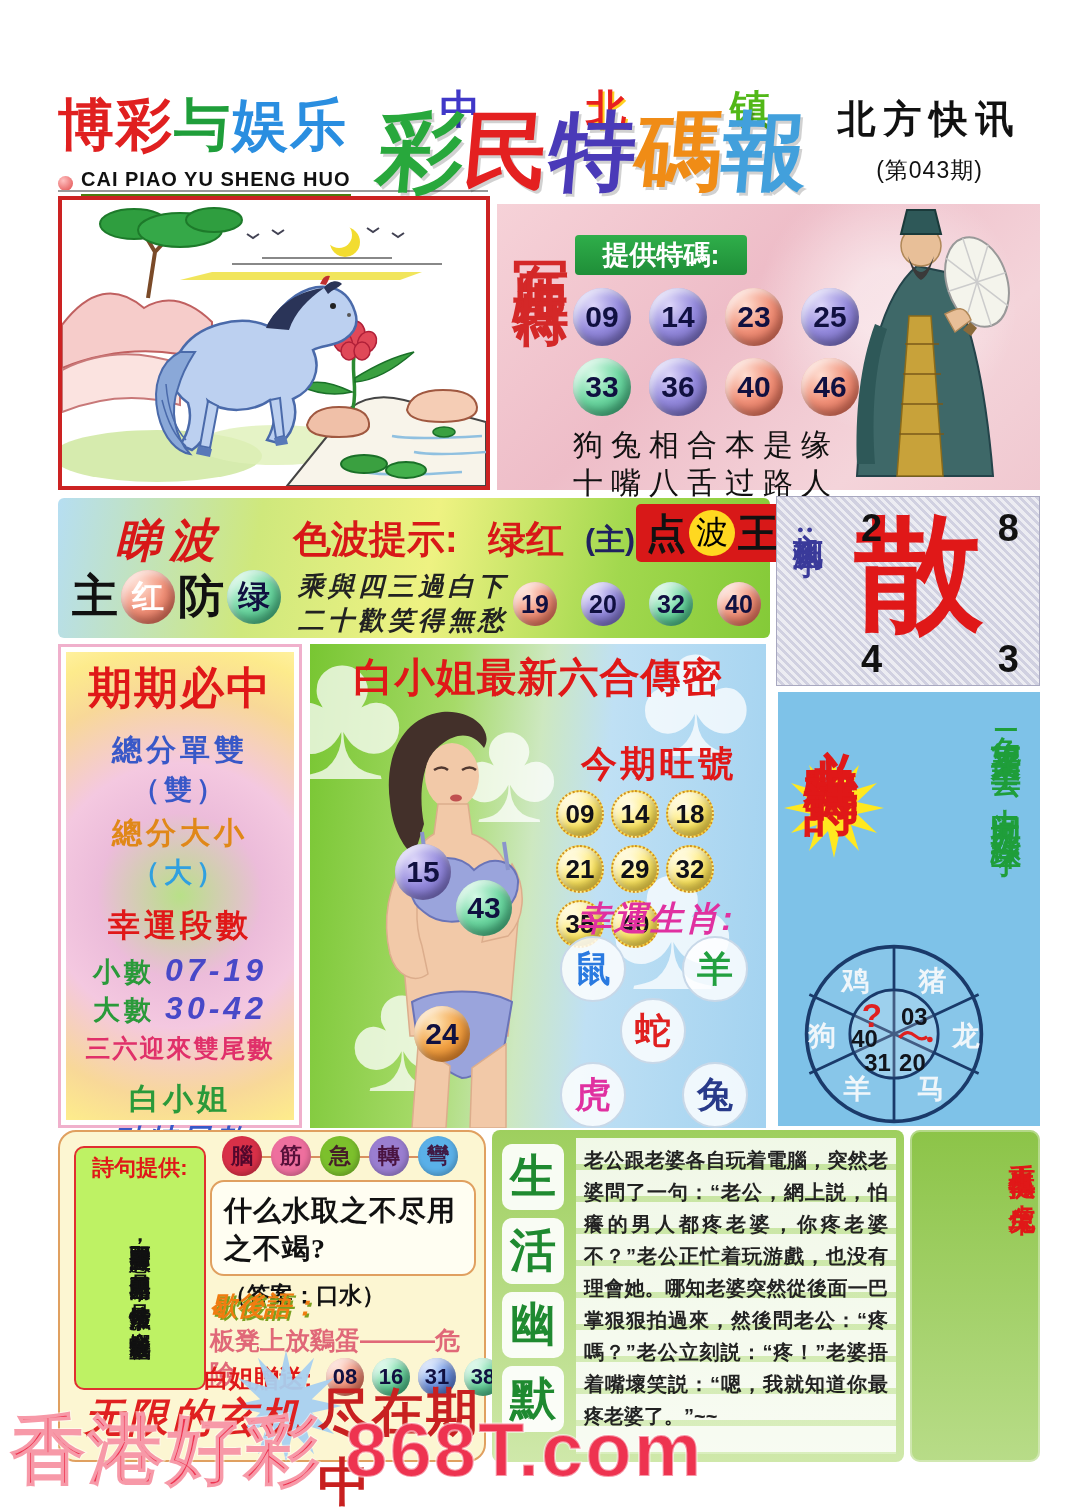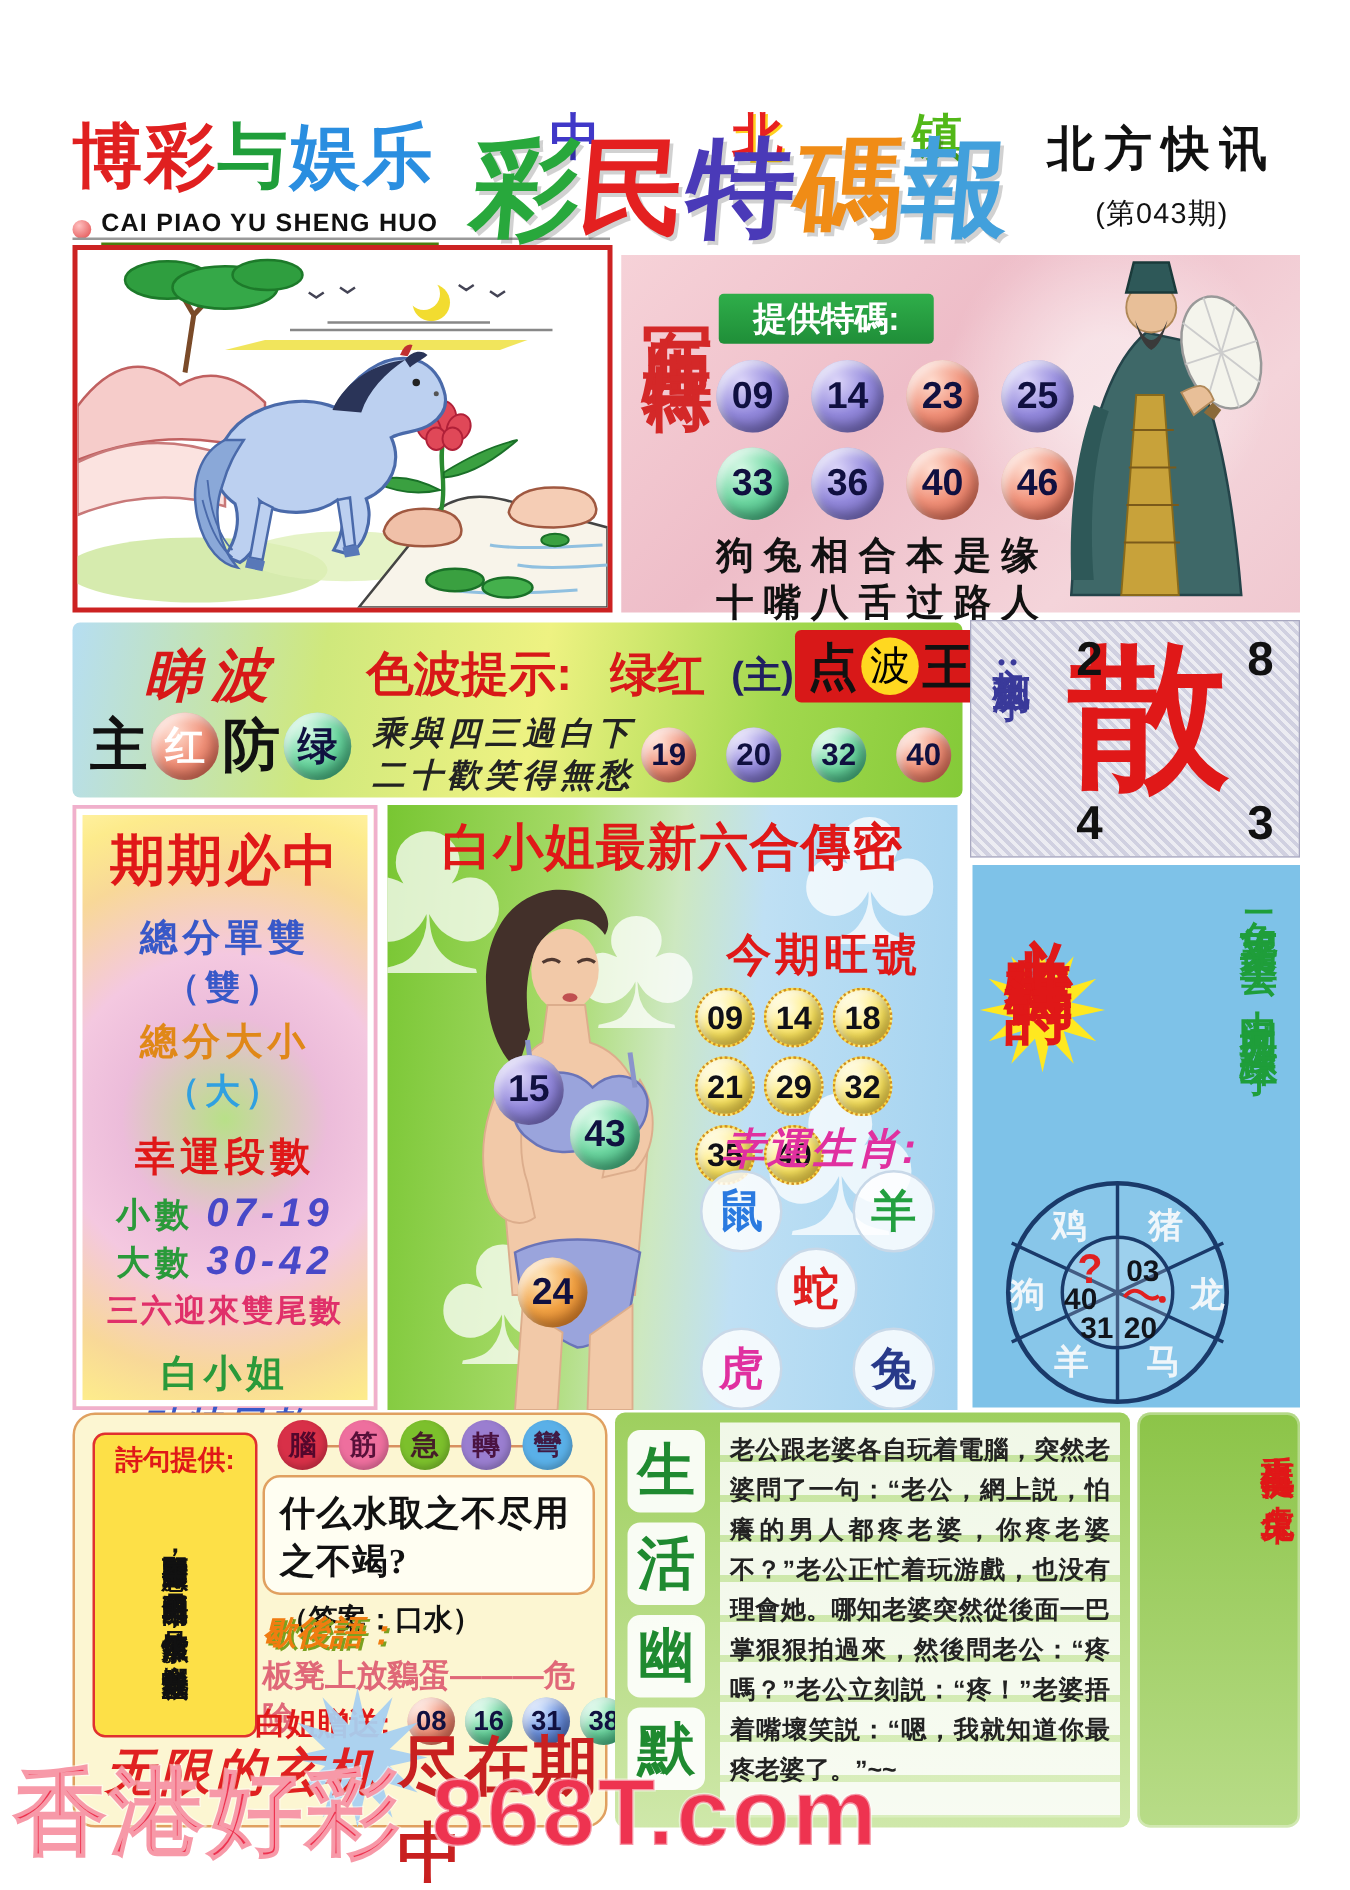--- a/index.html
+++ b/index.html
@@ -35,21 +35,21 @@
   .edition-issue{font-size:23px;color:#111;margin-top:10px;letter-spacing:1px;}
   
   .horse-panel{left:58px;top:196px;width:432px;height:294px;border:4px solid #cc2222;background:#fff;box-sizing:border-box;}
   .advisor-panel{left:497px;top:204px;width:543px;height:286px;
       background:radial-gradient(circle at 72% 35%,rgba(255,255,255,.5) 0 8%,rgba(255,255,255,0) 30%),
                  linear-gradient(135deg,#f6d2d8,#eebdc8 40%,#f4d4da 75%,#f0c8d0);}
   .advisor-title{left:6px;top:12px;height:270px;font-size:56px;font-weight:900;color:#d42828;letter-spacing:10px;}
   .offer-label{left:78px;top:31px;width:172px;height:40px;background:linear-gradient(#2fae4a,#1f8e38);
       color:#fff;font-size:27px;font-weight:800;display:flex;align-items:center;justify-content:center;border-radius:4px;}
   .adv-ball{width:58px;height:58px;font-size:30px;}
-  .adv-poem{font-size:30px;font-weight:700;letter-spacing:8px;color:#111;line-height:38px;}
+  .adv-poem{font-size:30px;font-weight:400;letter-spacing:8px;color:#111;line-height:38px;}
   
   .wave-bar{left:58px;top:498px;width:712px;height:140px;border-radius:6px;
       background:linear-gradient(100deg,#b6def2 0%,#cfe87c 28%,#eef282 52%,#a2d84e 78%,#84ca38 100%);}
   .wave-title{left:57px;top:12px;font-size:46px;font-weight:900;font-style:italic;color:#d81818;letter-spacing:8px;}
   .wave-hint{font-size:38px;font-weight:900;color:#d81818;}
   .wave-note{font-size:30px;font-weight:900;color:#202060;}
   .wave-badge{left:578px;top:6px;width:152px;height:58px;background:#d81818;border-radius:5px;
       display:flex;align-items:center;justify-content:center;gap:3px;}
   .wave-badge .bc{font-size:40px;font-weight:900;color:#111;}
   .wave-badge .bcirc{width:46px;height:46px;border-radius:50%;background:#ffd820;display:flex;align-items:center;justify-content:center;font-size:32px;}
@@ -84,21 +84,21 @@
   .zod{position:absolute;width:62px;height:62px;border-radius:50%;background:rgba(255,255,255,.82);
       border:2px solid #c8d8e8;display:flex;align-items:center;justify-content:center;font-size:36px;font-weight:900;}
   .photo-ball{position:absolute;width:56px;height:56px;font-size:30px;}
   
   .codep{left:778px;top:692px;width:262px;height:434px;background:#7ec2e8;}
   .burst{clip-path:polygon(100% 50%,73% 56%,93% 75%,67% 67%,75% 93%,56% 73%,50% 100%,44% 73%,25% 93%,33% 67%,7% 75%,27% 56%,0% 50%,27% 44%,7% 25%,33% 33%,25% 7%,44% 27%,50% 0%,56% 27%,75% 7%,67% 33%,93% 25%,73% 44%);}
   .codep-title{left:16px;top:14px;height:410px;font-size:54px;font-weight:900;color:#e01818;letter-spacing:8px;z-index:2;}
   .codep-poem{right:10px;top:14px;height:330px;font-size:30px;font-weight:800;color:#1f9e3a;letter-spacing:6px;line-height:48px;}
   
   .bleft{left:58px;top:1130px;width:428px;height:332px;background:#fcf6d2;border:2px solid #e0a060;border-radius:18px;box-sizing:border-box;}
-  .verse-box{left:14px;top:14px;width:132px;height:244px;background:#fde047;border:2px solid #e03030;border-radius:10px;box-sizing:border-box;padding:5px 2px;text-align:center;}
+  .verse-box{left:14px;top:14px;width:132px;height:244px;background:#bef264;border:2px solid #e03030;border-radius:10px;box-sizing:border-box;padding:5px 2px;text-align:center;}
   .verse-label{font-size:22px;font-weight:900;color:#e01818;}
   .verse-cols{writing-mode:vertical-rl;height:196px;margin:6px auto 0;font-size:21px;font-weight:900;color:#111;letter-spacing:1px;line-height:30px;}
   .bt-row{left:162px;top:4px;display:flex;align-items:center;gap:9px;z-index:2;}
   .bt-row::before{content:"";position:absolute;left:0;right:0;top:20px;height:2px;background:#d89060;z-index:-1;}
   .bt-c{width:40px;height:40px;border-radius:50%;display:flex;align-items:center;justify-content:center;
         font-size:22px;font-weight:900;color:rgba(60,0,40,.85);box-shadow:inset -2px -3px 5px rgba(0,0,0,.2);}
   .bt0{background:#d83048}.bt1{background:#ee6f9e}.bt2{background:#7cc02c}.bt3{background:#9a7ed0}.bt4{background:#5ab0e8}
   .riddle-box{left:150px;top:48px;width:266px;height:96px;background:#fffef2;border:2px solid #e0a060;border-radius:14px;box-sizing:border-box;padding:10px 12px;}
   .riddle-q{font-size:28px;font-weight:800;color:#111;letter-spacing:1px;}
   .riddle-a{font-size:23px;font-weight:700;color:#111;margin-top:12px;}

